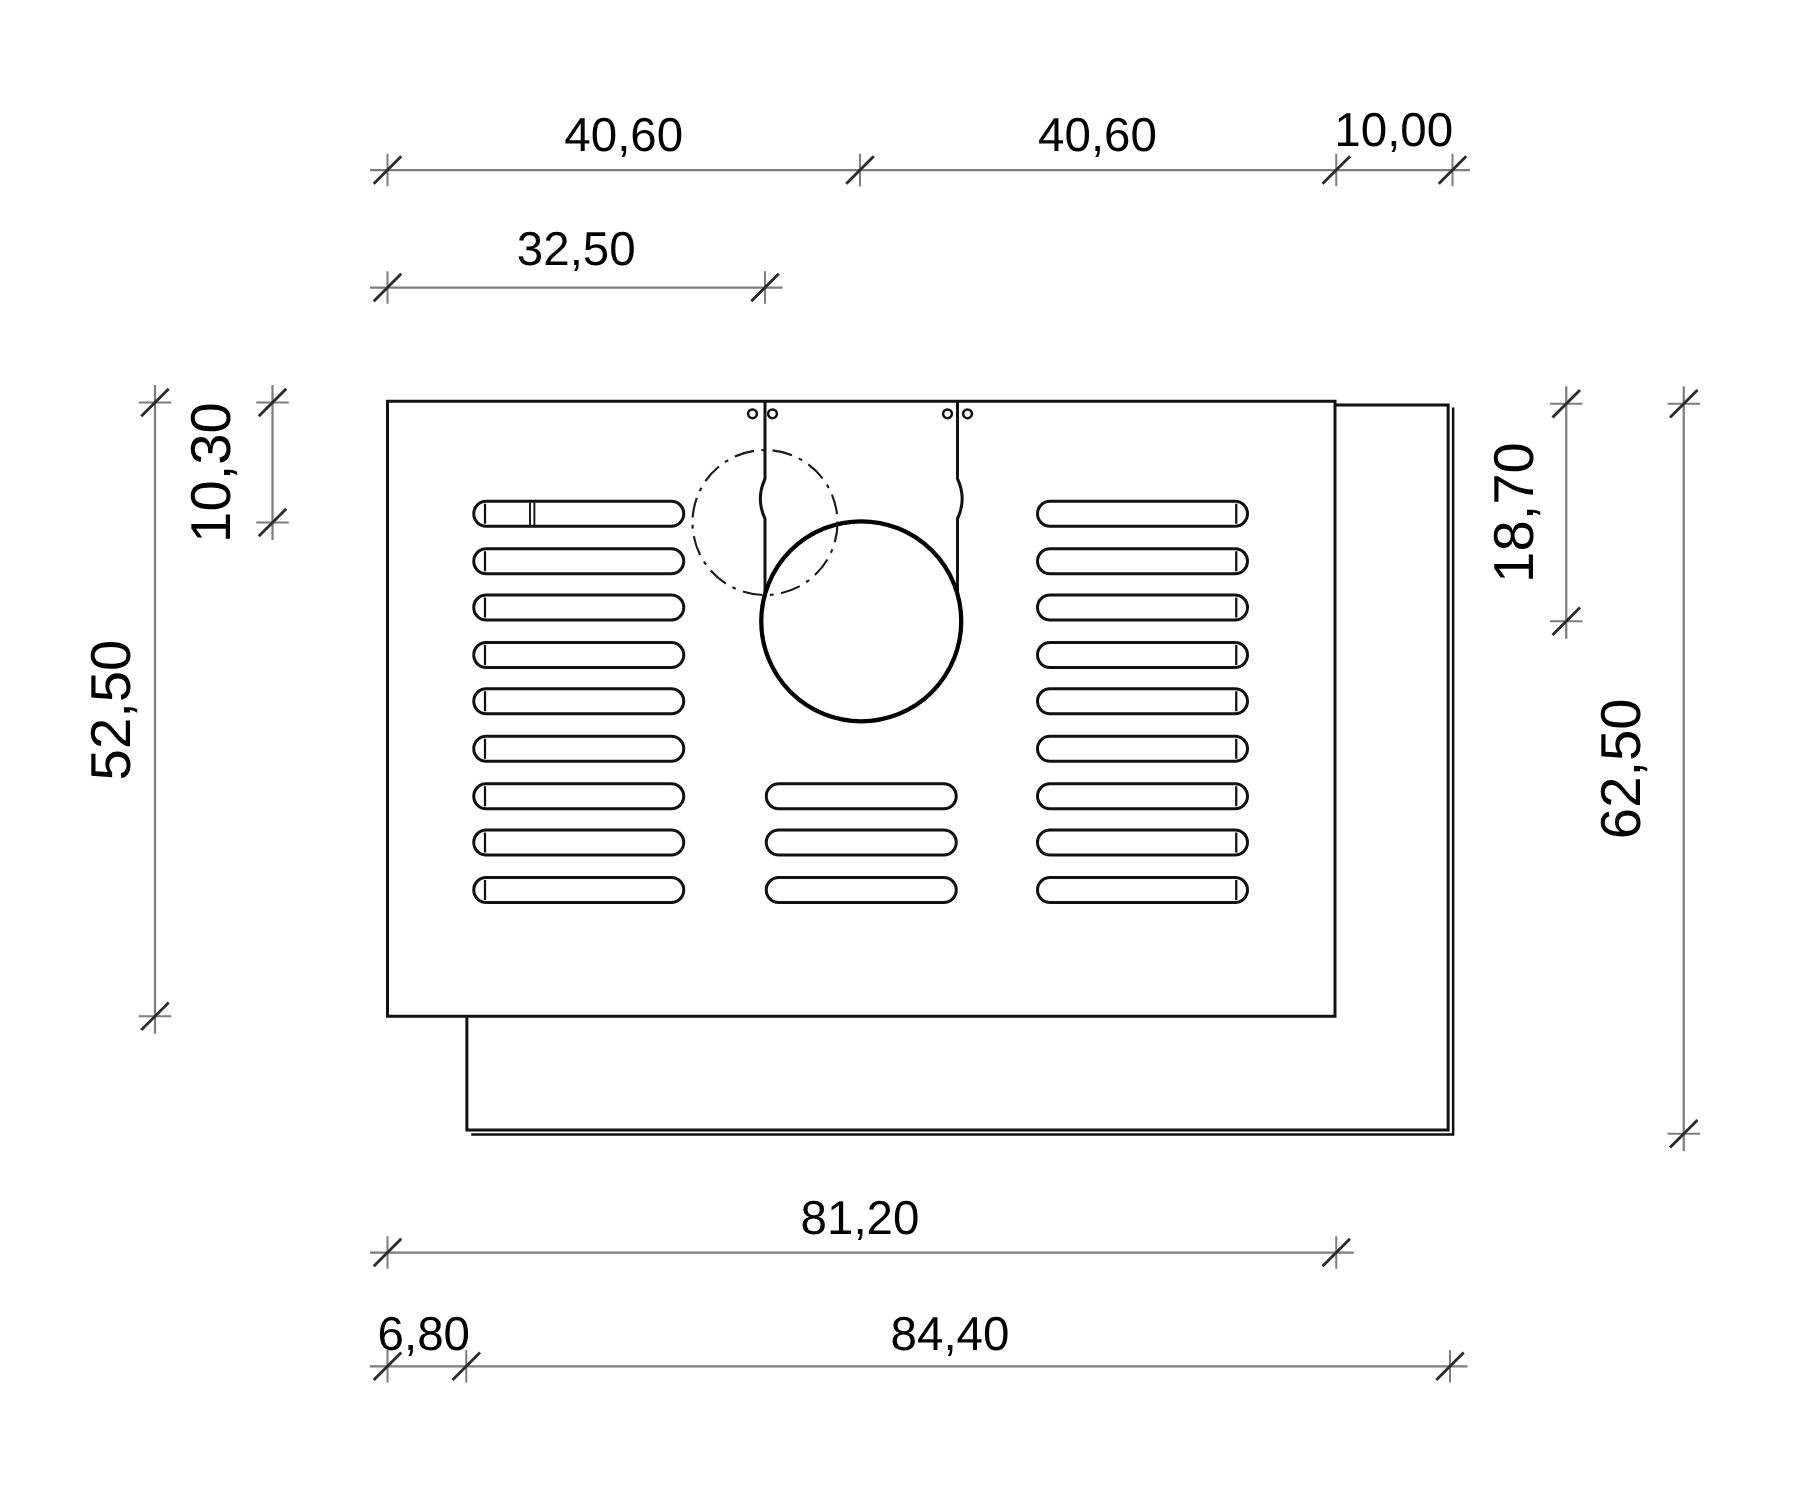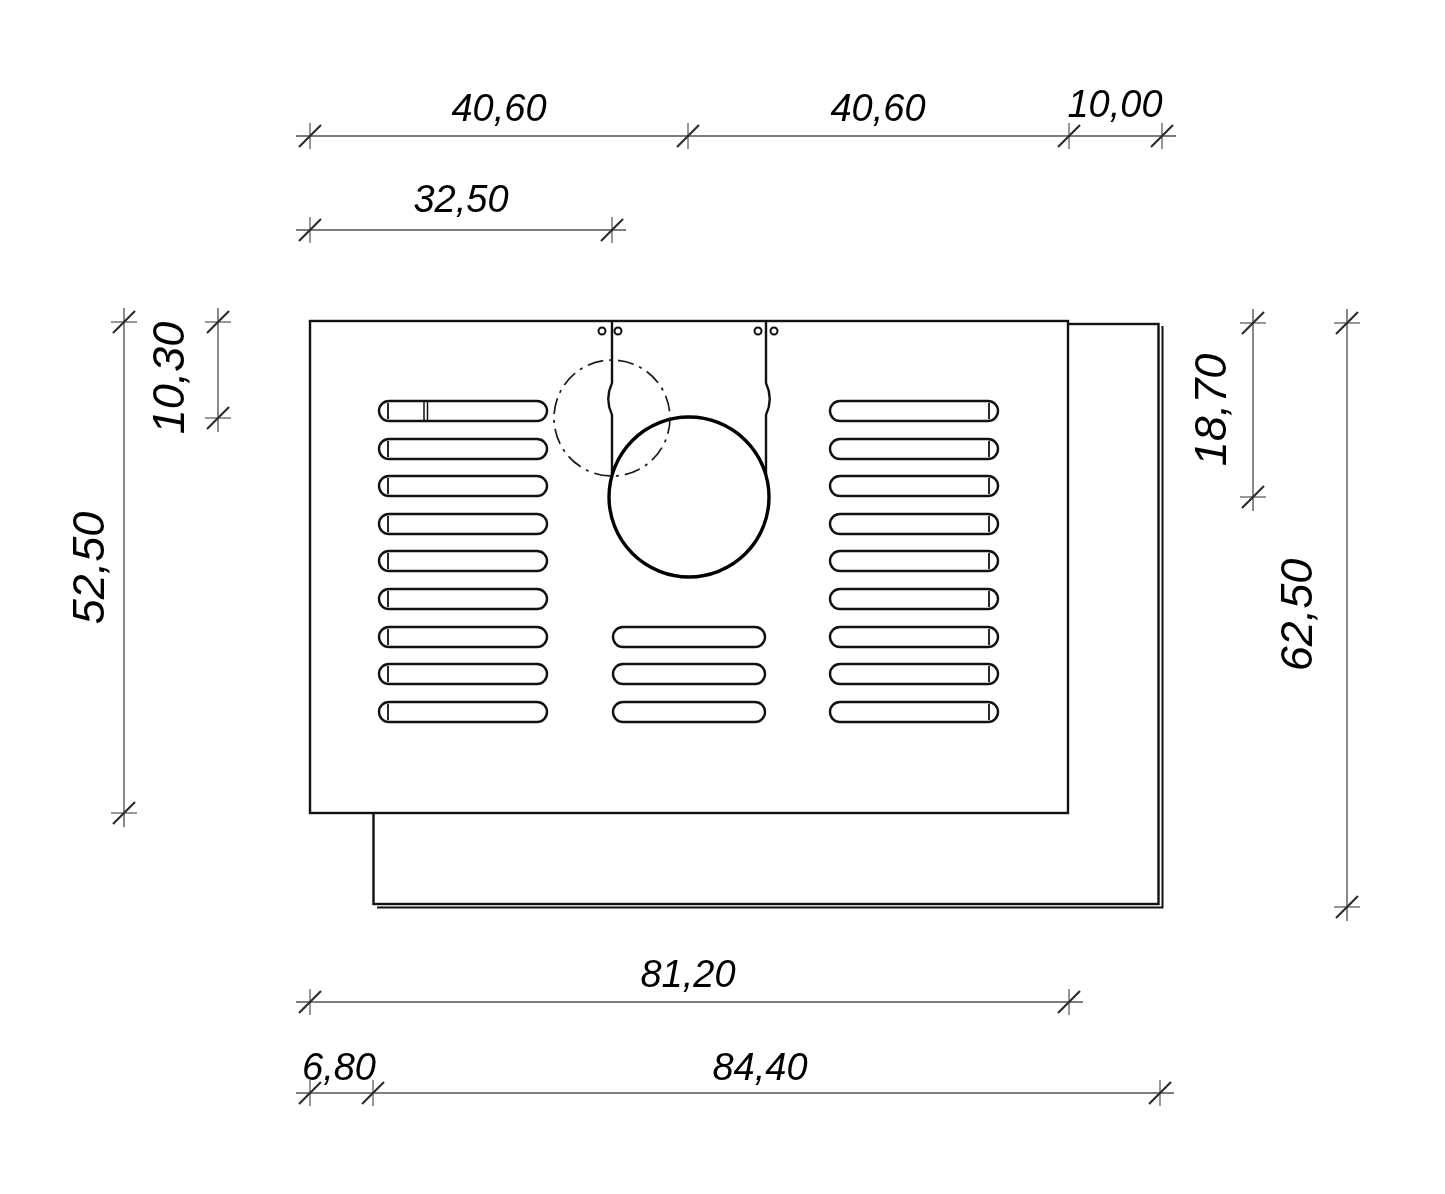--- a/index.html
+++ b/index.html
@@ -1,16 +1,16 @@
 <!DOCTYPE html>
 <html><head>
 <meta charset="utf-8">
 <style>
   html,body{margin:0;padding:0;background:#ffffff;}
-  .stage{position:relative;width:1445px;height:1194px;background:#ffffff;overflow:hidden;font-style:italic;}
+  .stage{position:relative;width:1445px;height:1194px;background:#ffffff;overflow:hidden;}
   svg{display:block;}
   
   .obj   {fill:none;stroke:#111;stroke-width:2.4;}
   .objf  {fill:#ffffff;stroke:#111;stroke-width:2.4;}
   .slot  {fill:#ffffff;stroke:#111;stroke-width:2.4;}
   .chord {stroke:#111;stroke-width:1.8;}
   .thin  {stroke:#111;stroke-width:1.5;}
   .flue  {fill:#ffffff;stroke:#000;stroke-width:3.4;}
   .holec {fill:#ffffff;stroke:#111;stroke-width:2;}
   .cline {fill:none;stroke:#1a1a1a;stroke-width:1.7;stroke-dasharray:16 6 3 6;}

